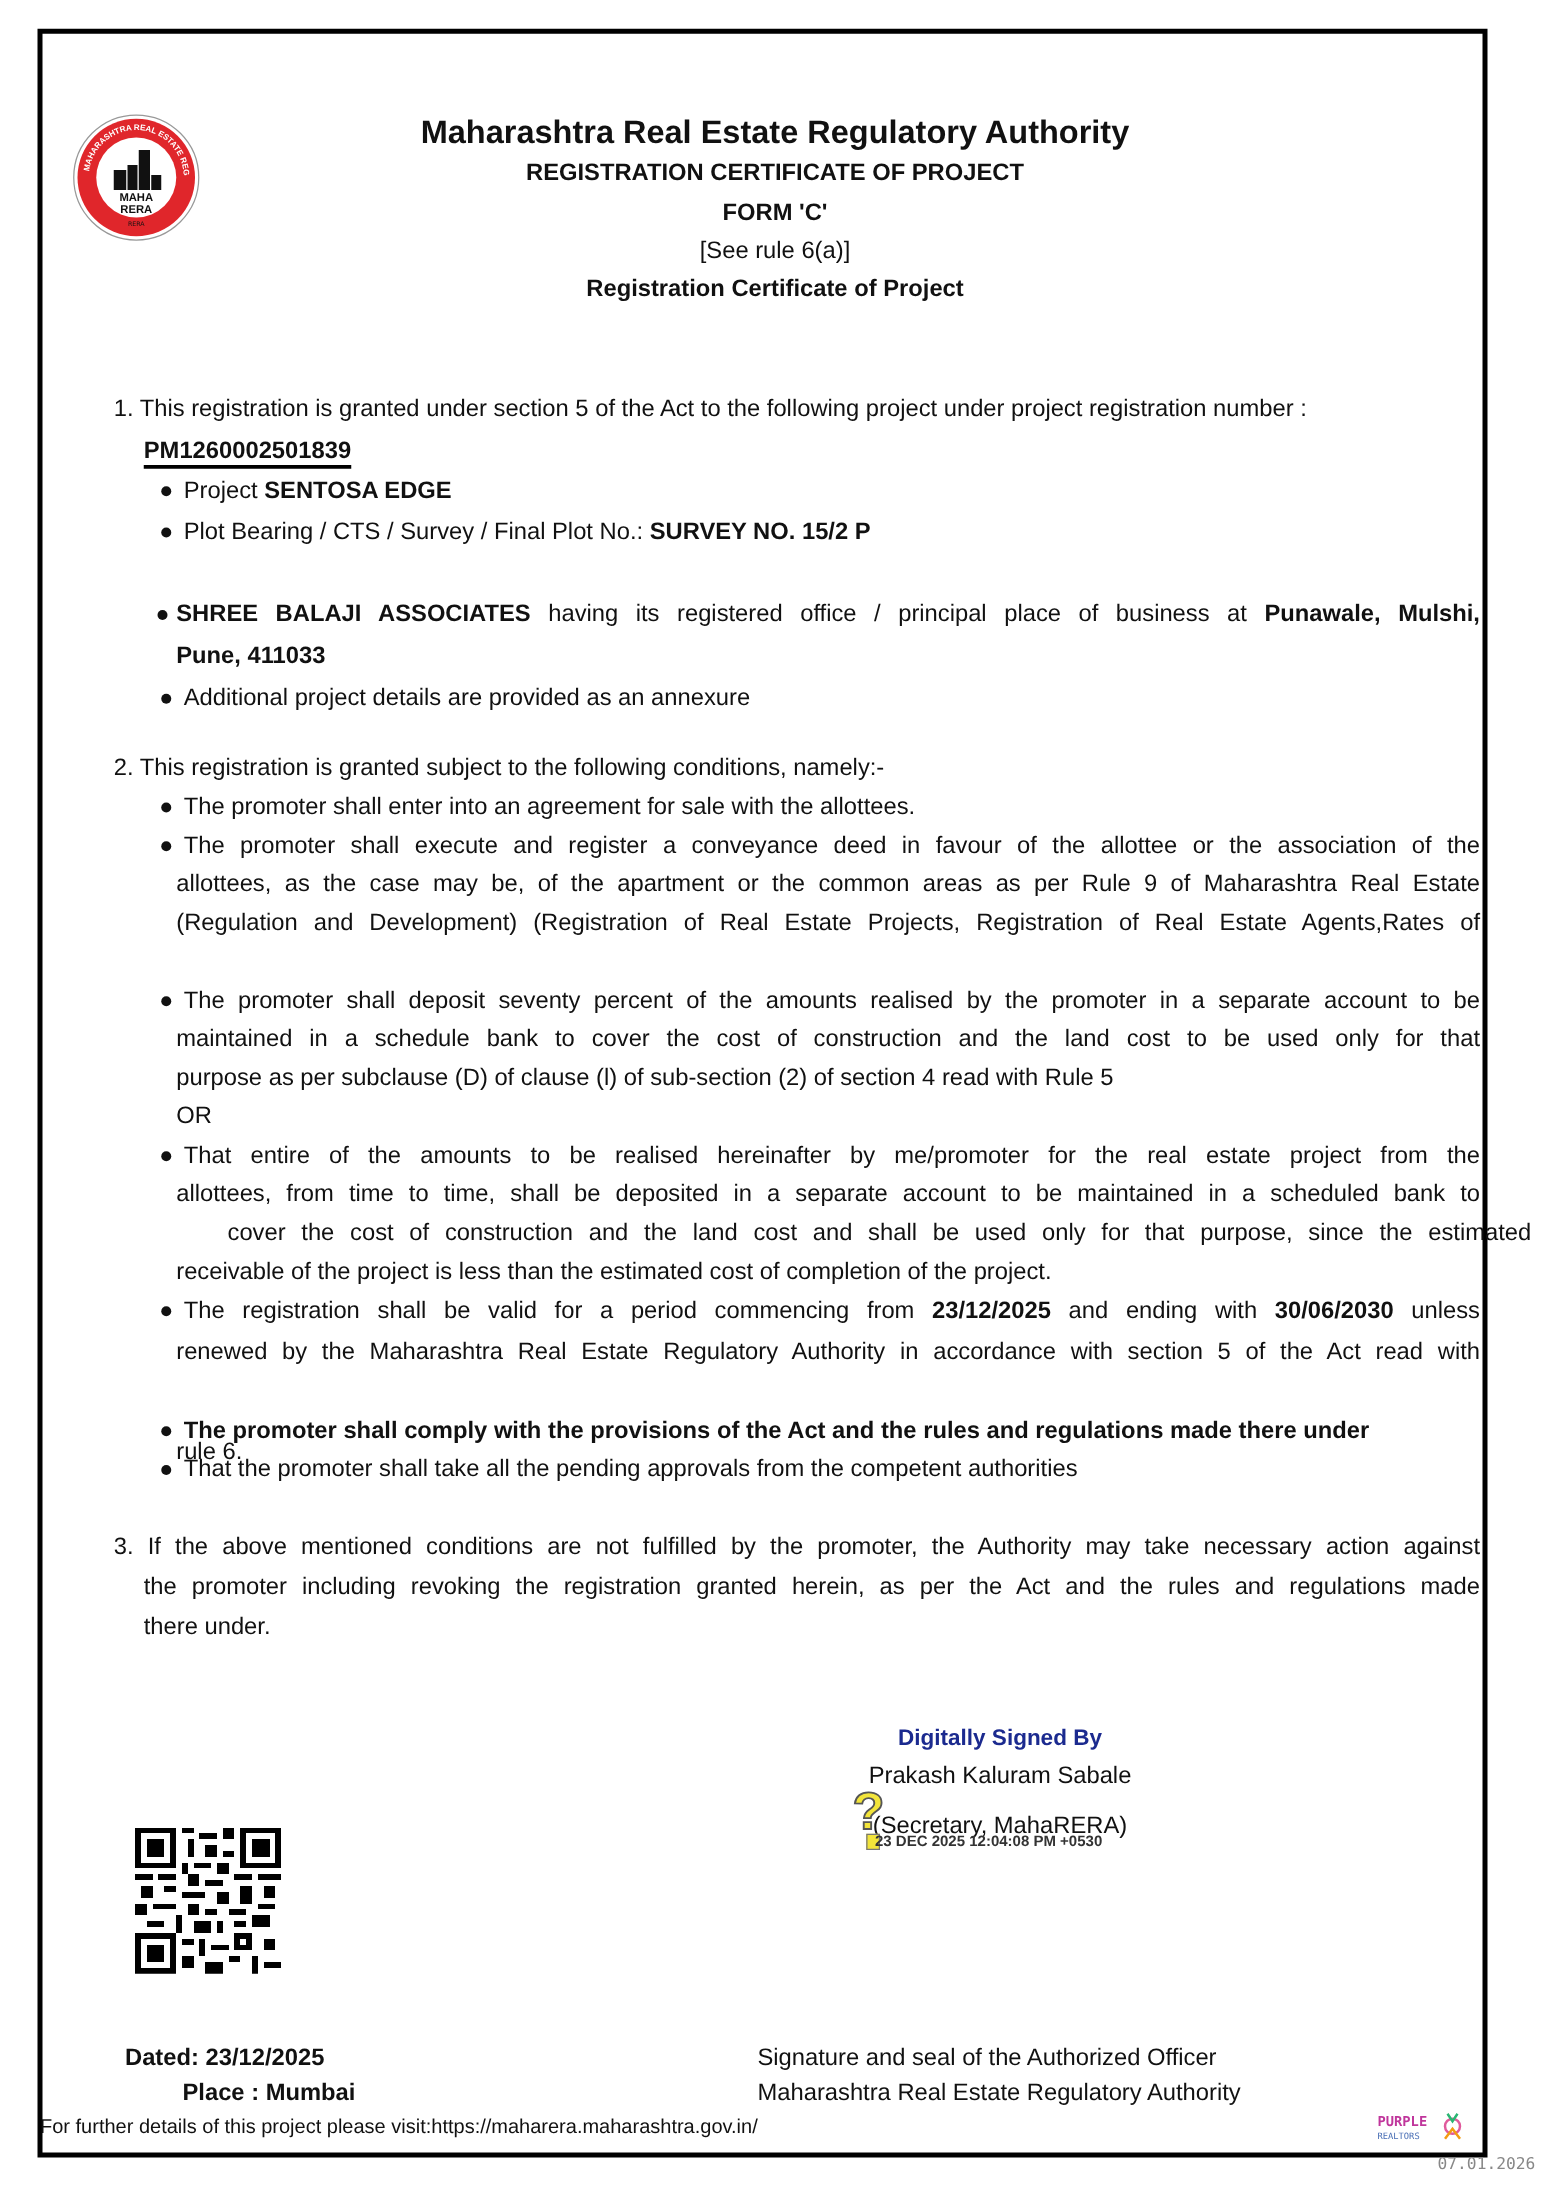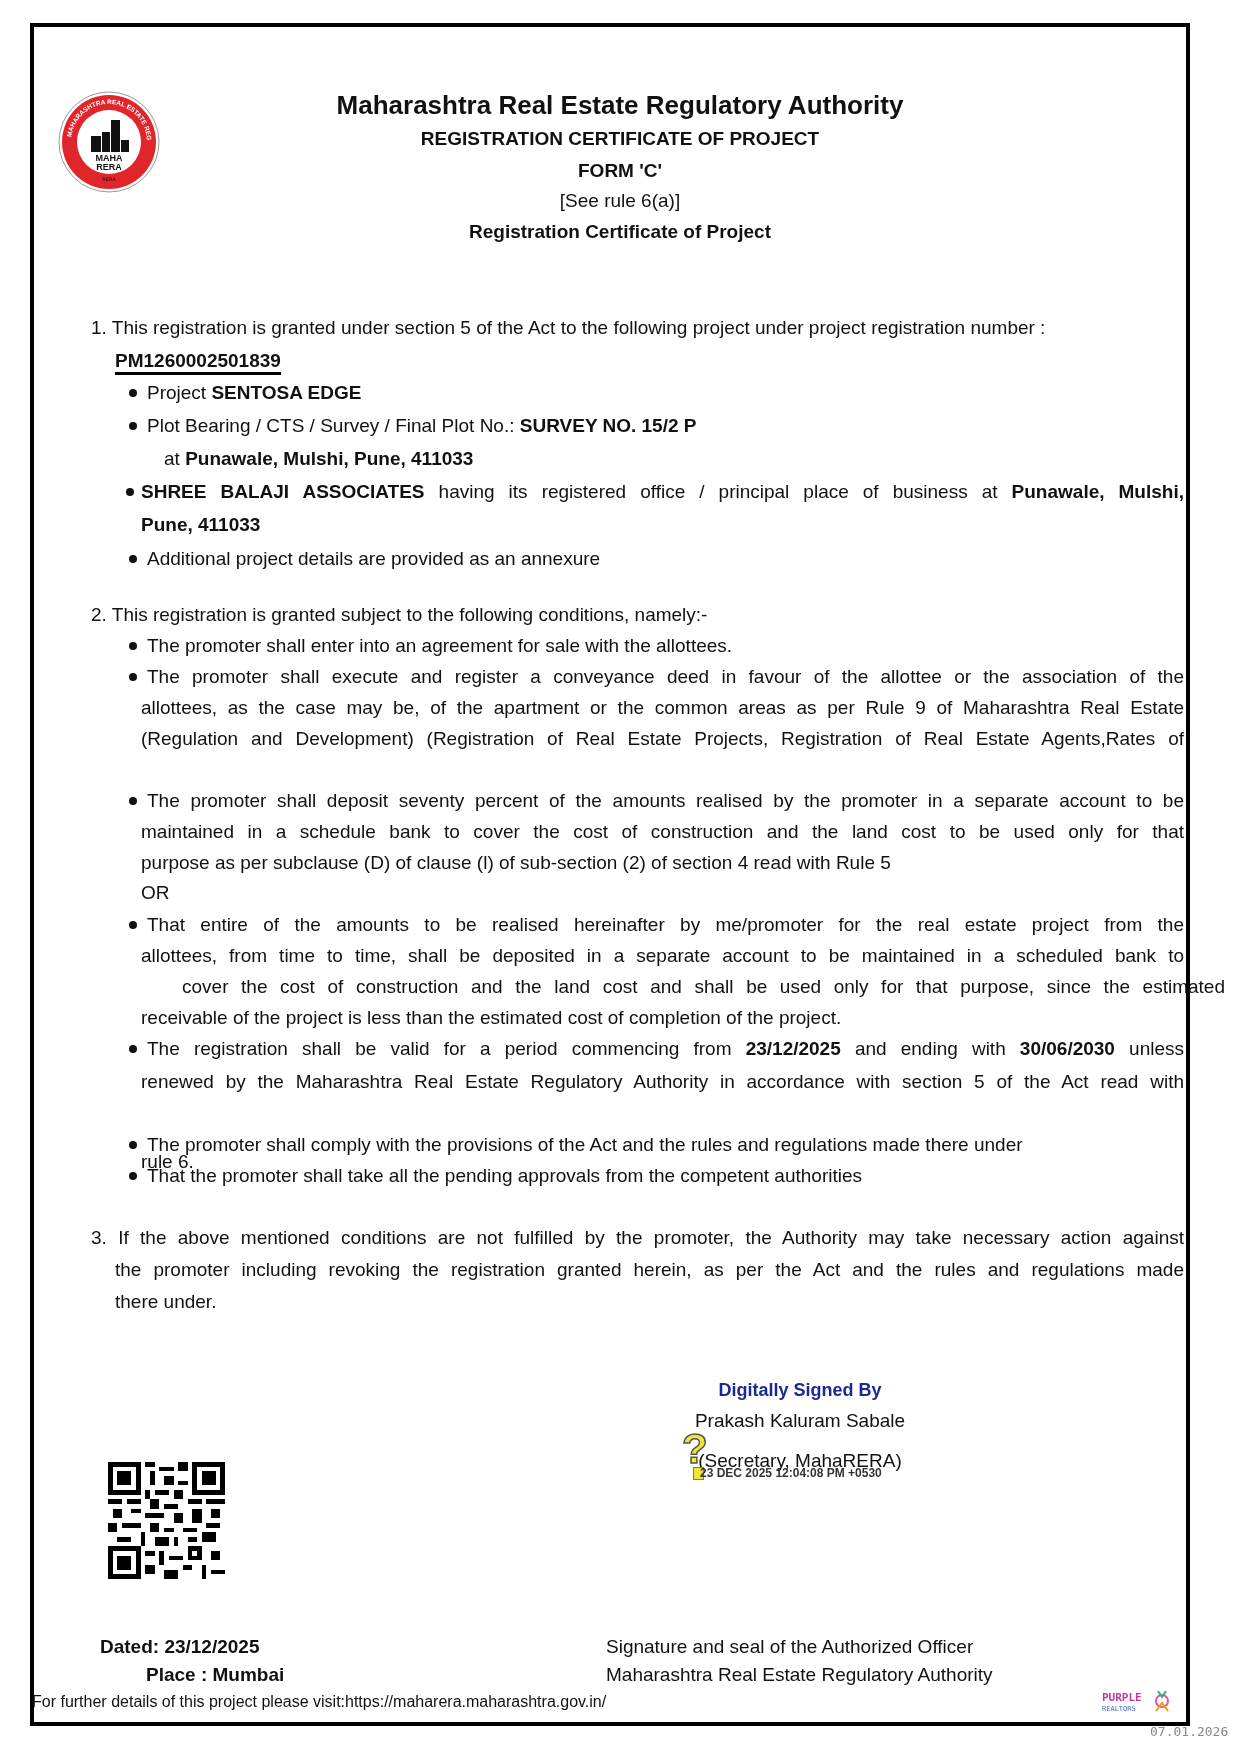--- a/index.html
+++ b/index.html
@@ -63,21 +63,20 @@
 
 <div class="abs body" style="top:312px;height:260px;">
   <div class="line" style="left:0;top:0;">1. This registration is granted under section 5 of the Act to the following project under project registration number :</div>
   <div class="line" style="left:24px;top:33px;"><span class="regno">PM1260002501839</span></div>
 
   <span class="bullet" style="left:38px;top:77px;"></span>
   <div class="line" style="left:56px;top:65px;"><span>Project </span><b>SENTOSA EDGE</b></div>
 
   <span class="bullet" style="left:38px;top:110px;"></span>
   <div class="line" style="left:56px;top:98px;"><span>Plot Bearing / CTS / Survey / Final Plot No.: </span><b>SURVEY NO. 15/2 P</b></div>
-  <div class="line" style="left:73px;top:131px;"><span>at </span><b>Punawale, Mulshi, Pune, 411033</b></div>
 
   <span class="bullet" style="left:35px;top:176px;"></span>
   <div class="line" style="left:50px;top:164px;width:1043px;">
       <div class="just"><b>SHREE BALAJI ASSOCIATES</b><span> having its registered office / principal place of business at </span><b>Punawale, Mulshi,</b></div>
     </div>
   <div class="line" style="left:50px;top:197px;"><b>Pune, 411033</b></div>
 
   <span class="bullet" style="left:38px;top:243px;"></span>
   <div class="line" style="left:56px;top:231px;">Additional project details are provided as an annexure</div>
 </div>
@@ -106,21 +105,21 @@
   <div class="line" style="left:50px;top:403px;">receivable of the project is less than the estimated cost of completion of the project.</div>
 
   <span class="bullet" style="left:38px;top:446px;"></span>
   <div class="line" style="left:56px;top:434px;width:1037px;">
       <div class="just"><span>The registration shall be valid for a period commencing from </span><b>23/12/2025</b><span> and ending with </span><b>30/06/2030</b><span> unless</span></div>
     </div>
   <div class="line just" style="left:50px;top:467px;width:1043px;">renewed by the Maharashtra Real Estate Regulatory Authority in accordance with section 5 of the Act read with</div>
   <div class="line" style="left:50px;top:499px;margin-top:48px;">rule 6.</div>
 
   <span class="bullet" style="left:38px;top:542px;"></span>
-  <div class="line" style="left:56px;top:530px;">The promoter shall comply with the provisions of the Act and the rules and regulations made there under</div>
+  <div class="line" style="left:56px;top:530px;font-weight:bold;">The promoter shall comply with the provisions of the Act and the rules and regulations made there under</div>
 
   <span class="bullet" style="left:38px;top:573px;"></span>
   <div class="line" style="left:56px;top:561px;">That the promoter shall take all the pending approvals from the competent authorities</div>
 </div>
 
 <div class="abs body" style="top:1222px;height:100px;">
   <div class="line just" style="left:0;top:0;width:1093px;">3. If the above mentioned conditions are not fulfilled by the promoter, the Authority may take necessary action against</div>
   <div class="line just" style="left:24px;top:32px;width:1069px;">the promoter including revoking the registration granted herein, as per the Act and the rules and regulations made</div>
   <div class="line" style="left:24px;top:64px;">there under.</div>
 </div>

